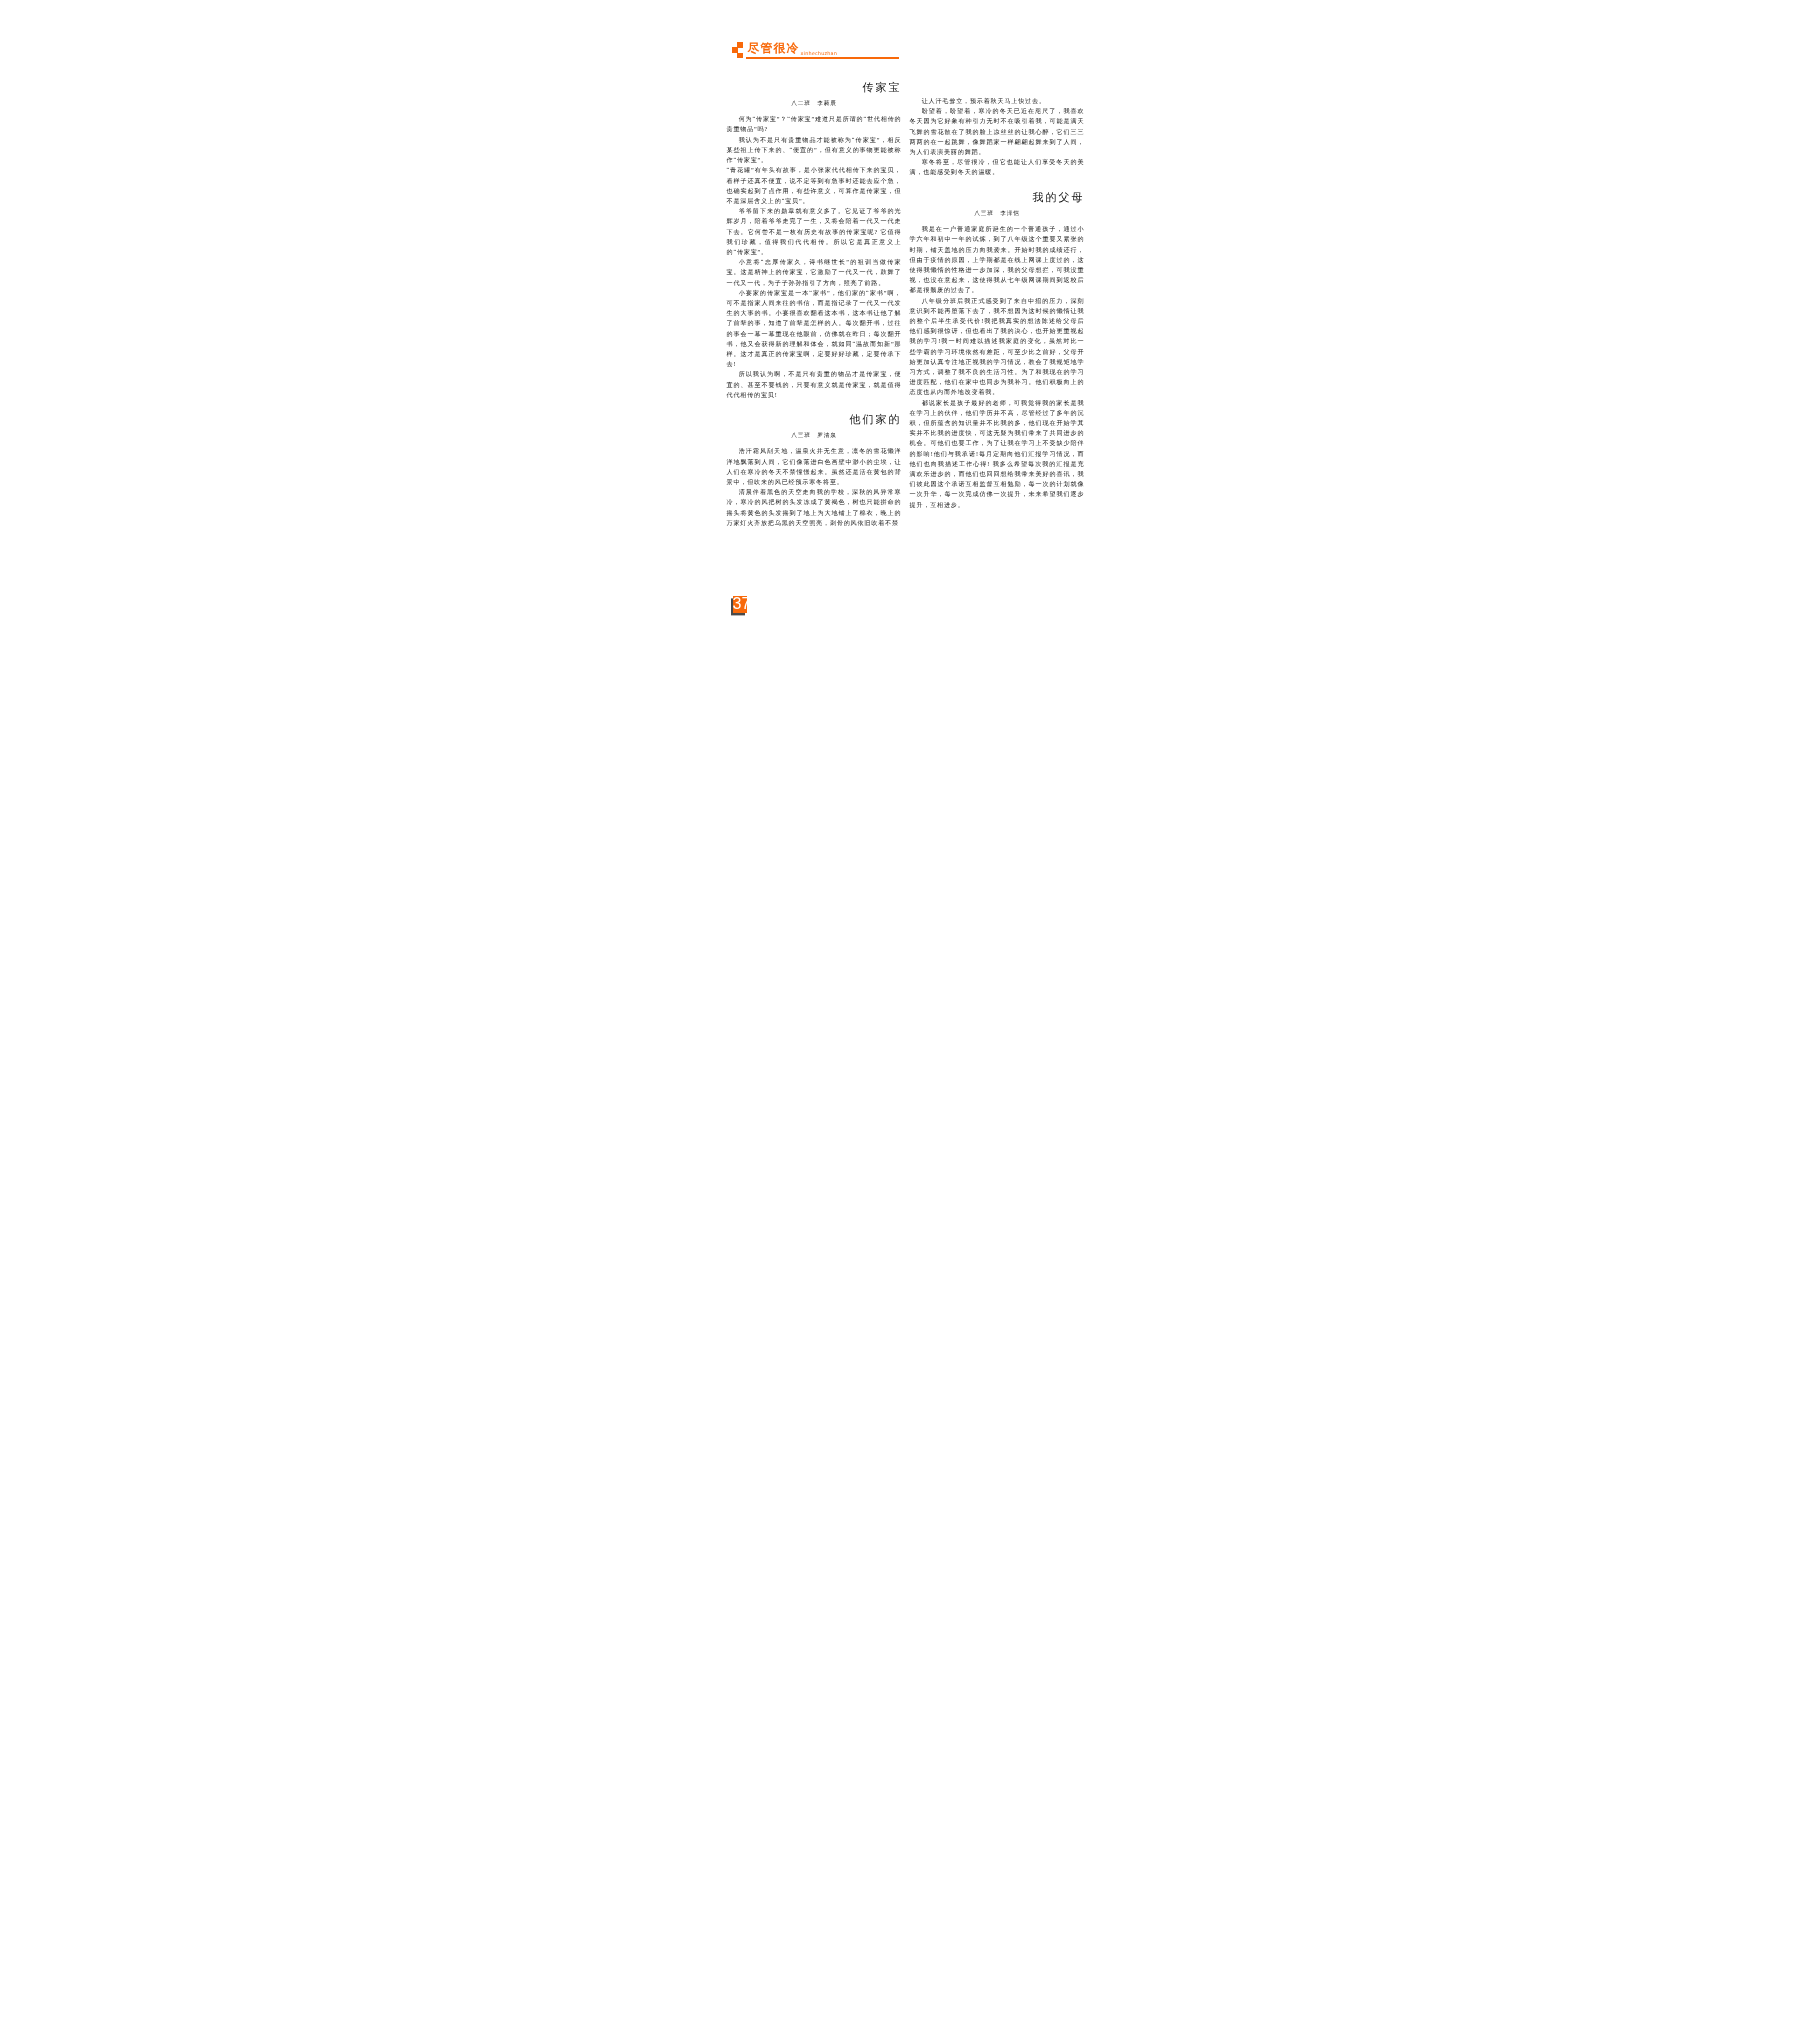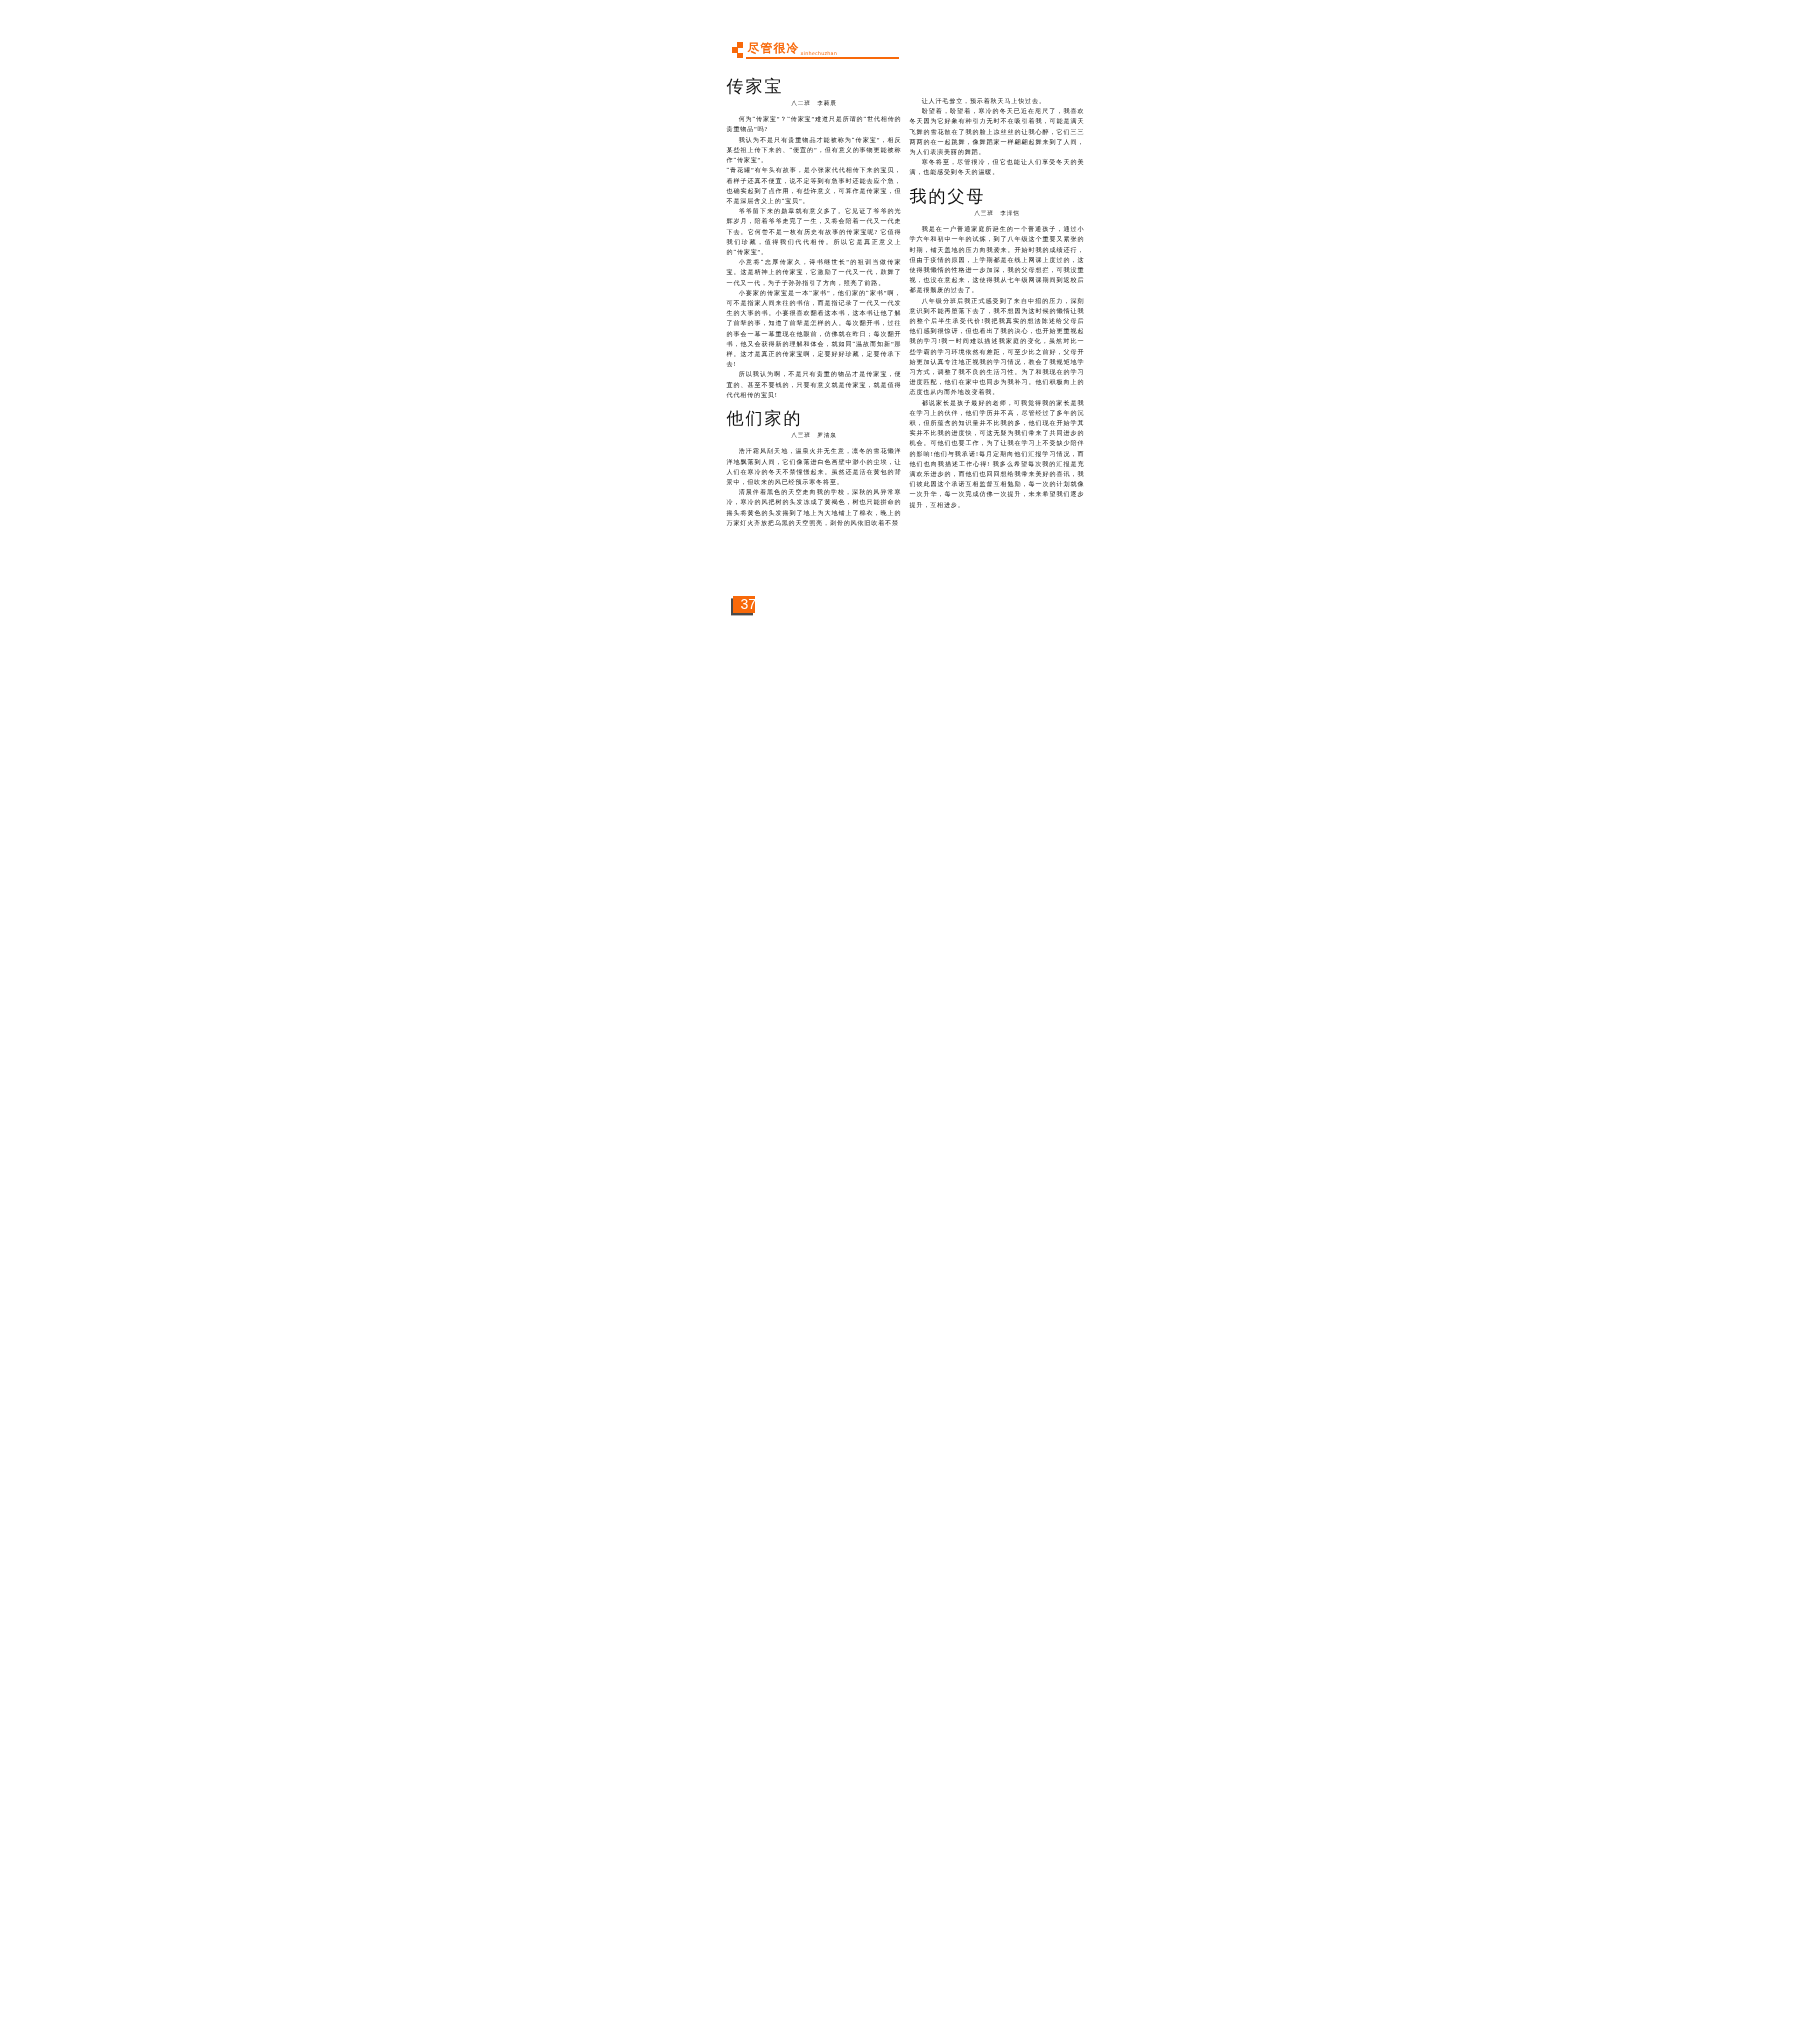--- a/index.html
+++ b/index.html
@@ -25,39 +25,38 @@
     font-family:"DejaVu Sans","Liberation Sans",sans-serif;
     font-size:4.9px; letter-spacing:0.2px;
   }
   .header-rule { position:absolute; left:68px; top:57px; width:153px; height:1.6px; background:var(--accent); }
   
   .col { position:absolute; width:175px; }
   .col-left  { left:49px; top:80px; }
   .col-right { left:232px; top:96px; }
   .block { margin:0; }
   .title {
-    font-size:17px; line-height:14px; text-align:left; letter-spacing:2px;
+    font-size:11px; line-height:14px; text-align:right; letter-spacing:2px;
     margin:0 0 5.7px 0; font-weight:400;
   }
   .block.title:not(:first-child) { margin-top:12.2px; }
   .author { font-size:5.7px; line-height:7.3px; text-align:center; letter-spacing:0.8px; margin:0 0 7.3px 0; }
   .para, .para-flush {
     font-size:6.1px; line-height:10.2px; letter-spacing:0.8px;
     text-align:justify; text-justify:inter-ideograph;
   }
   .para { text-indent:2em; }
   .para-flush { text-indent:0; }
   
   .page-number {
     position:absolute; left:55px; top:596px; width:14.7px; height:16.7px;
     background:var(--accent); color:#ffffff; text-align:center;
     font-family:"Liberation Sans","DejaVu Sans",sans-serif;
-    font-size:14px; line-height:16.7px;
+    font-size:16px; line-height:16.7px;
     box-shadow:-2px 2.4px 0 0 var(--shadow);
-    padding-left:8px;
   }
 </style>
 </head>
 <body>
 
 <div class="page">
   <header>
     <div class="logo-mark">
       <span class="logo-sq sq1"></span>
       <span class="logo-sq sq2"></span>

